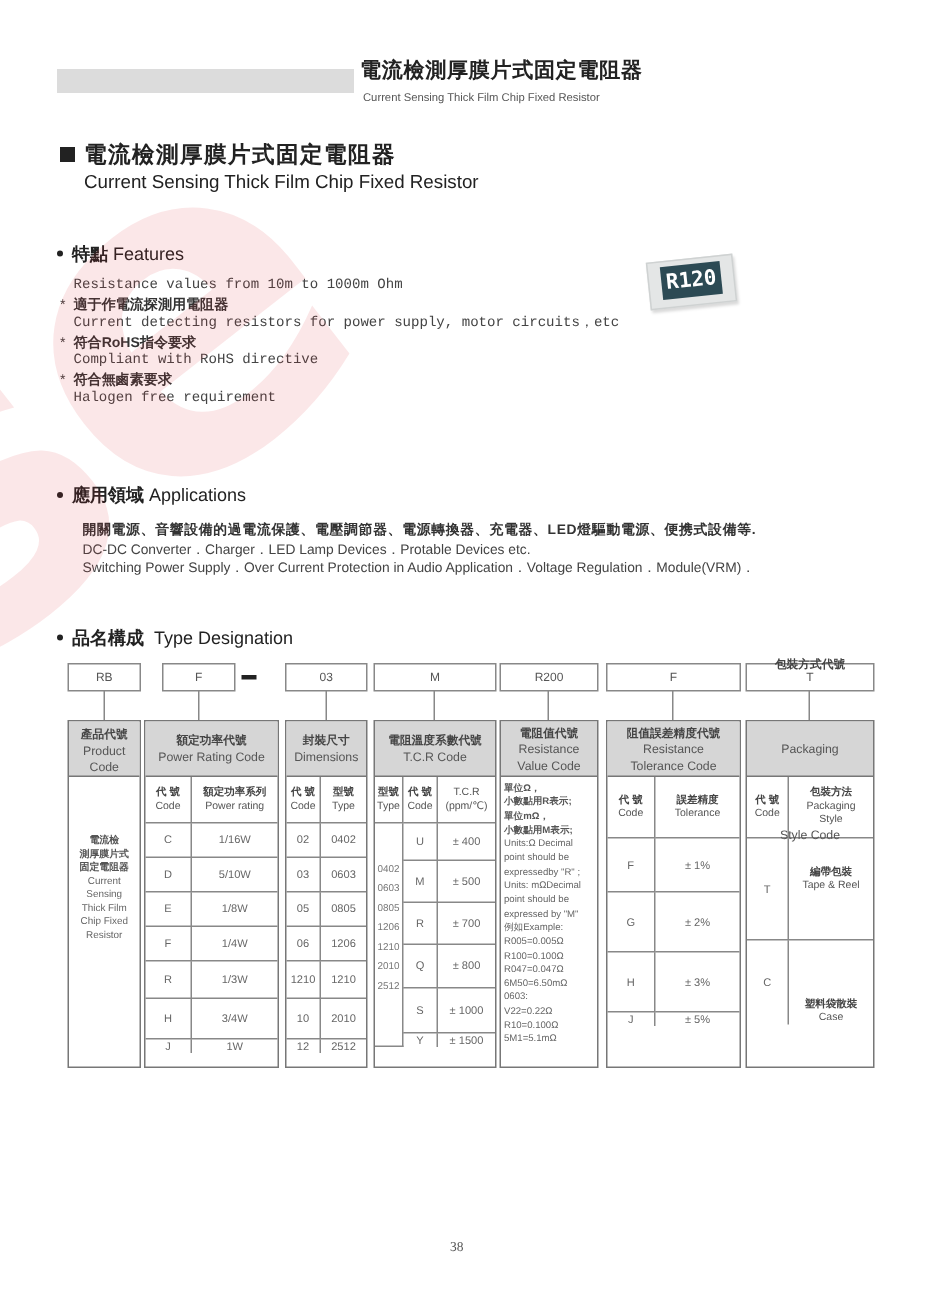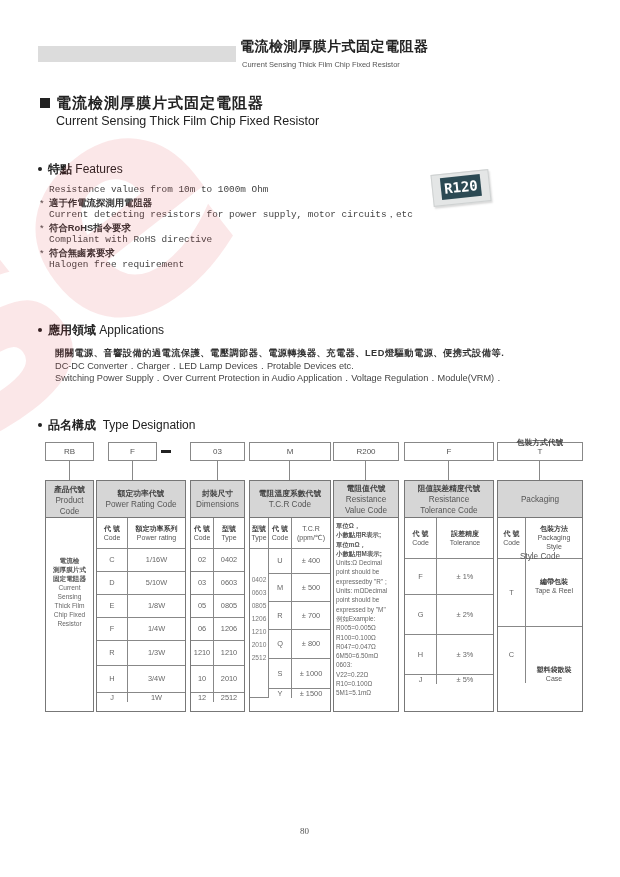--- a/index.html
+++ b/index.html
@@ -347,13 +347,13 @@
       <td class="subh" style="vertical-align:top;padding-top:18px;"><span class="cn">編帶包裝</span><br><span>Tape  &amp; Reel</span></td>
     </tr>
     <tr>
       <td>C</td>
       <td class="subh" style="vertical-align:top;padding-top:38px;"><span class="cn">塑料袋散裝</span><br><span>Case</span></td>
     </tr>
   </tbody>
     </table>
 </div>
 
-<div class="abs pagenum">80</div>
+<div class="abs pagenum">38</div>
 
 </body></html>

